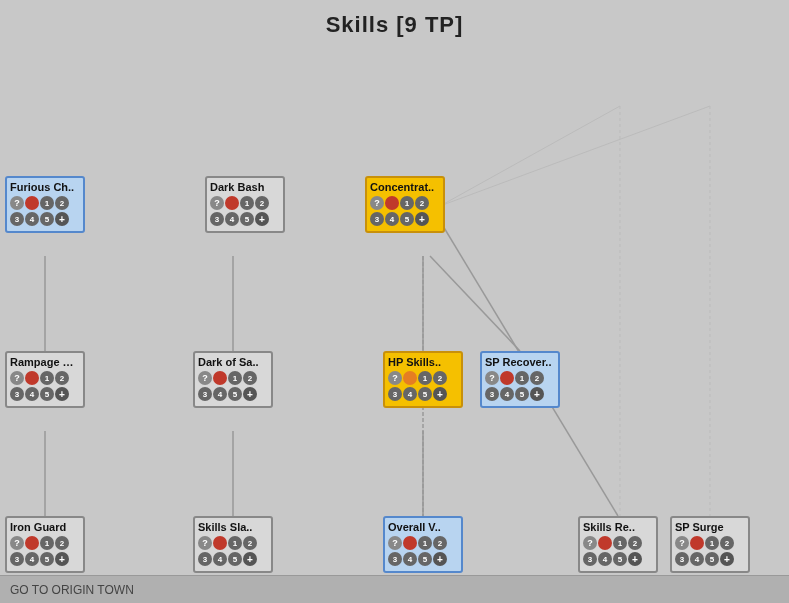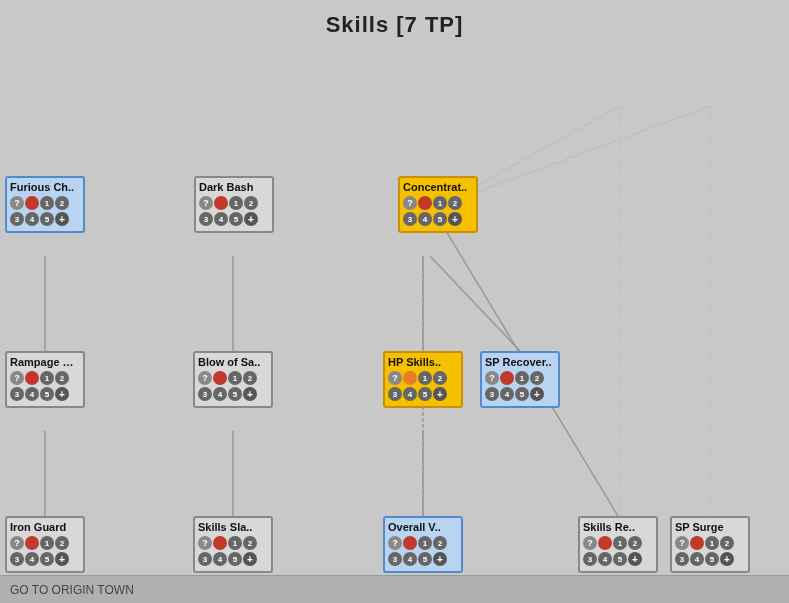--- a/index.html
+++ b/index.html
@@ -93,21 +93,21 @@
       align-items: center;
       padding: 0 10px;
       font-size: 12px;
       color: #444;
       border-top: 1px solid #999;
     }
   </style>
 </head>
 <body>
 
-<div class="page-title">Skills [7 TP]</div>
+<div class="page-title">Skills [9 TP]</div>
 
 <div class="skill-tree-area">
 
   <svg class="connections">
 
     <line x1="45" y1="210" x2="45" y2="305" stroke="#999" stroke-width="1.5"></line>
 
     <line x1="233" y1="210" x2="233" y2="305" stroke="#999" stroke-width="1.5"></line>
 
     <line x1="423" y1="210" x2="423" y2="305" stroke="#999" stroke-width="1.5"></line>
@@ -139,36 +139,36 @@
           <div class="dot" style="width: 14px; height: 14px; border-radius: 50%; display: flex; align-items: center; justify-content: center; font-size: 8px; font-weight: bold; background: rgb(102, 102, 102); color: rgb(255, 255, 255);">1</div>
           <div class="dot" style="width: 14px; height: 14px; border-radius: 50%; display: flex; align-items: center; justify-content: center; font-size: 8px; font-weight: bold; background: rgb(102, 102, 102); color: rgb(255, 255, 255);">2</div>
         </div>
         <div class="skill-dots-row">
           <div class="dot" style="width: 14px; height: 14px; border-radius: 50%; display: flex; align-items: center; justify-content: center; font-size: 8px; font-weight: bold; background: rgb(102, 102, 102); color: rgb(255, 255, 255);">3</div>
           <div class="dot" style="width: 14px; height: 14px; border-radius: 50%; display: flex; align-items: center; justify-content: center; font-size: 8px; font-weight: bold; background: rgb(102, 102, 102); color: rgb(255, 255, 255);">4</div>
           <div class="dot" style="width: 14px; height: 14px; border-radius: 50%; display: flex; align-items: center; justify-content: center; font-size: 8px; font-weight: bold; background: rgb(102, 102, 102); color: rgb(255, 255, 255);">5</div>
           <div class="dot" style="width: 14px; height: 14px; border-radius: 50%; display: flex; align-items: center; justify-content: center; font-weight: bold; background: rgb(85, 85, 85); color: rgb(255, 255, 255); font-size: 10px;">+</div>
         </div>
       </div>
-      <div class="skill-card" style="left: 194px; top: 130px;">
+      <div class="skill-card" style="left: 205px; top: 130px;">
         <div class="skill-card-title">Dark Bash</div>
         <div class="skill-dots-row">
           <div class="dot" style="width: 14px; height: 14px; border-radius: 50%; display: flex; align-items: center; justify-content: center; font-weight: bold; background: rgb(136, 136, 136); color: rgb(255, 255, 255); font-size: 9px;">?</div>
           <div class="dot" style="width: 14px; height: 14px; border-radius: 50%; display: flex; align-items: center; justify-content: center; font-size: 8px; font-weight: bold; background: rgb(192, 57, 43); color: rgb(255, 255, 255);"></div>
           <div class="dot" style="width: 14px; height: 14px; border-radius: 50%; display: flex; align-items: center; justify-content: center; font-size: 8px; font-weight: bold; background: rgb(102, 102, 102); color: rgb(255, 255, 255);">1</div>
           <div class="dot" style="width: 14px; height: 14px; border-radius: 50%; display: flex; align-items: center; justify-content: center; font-size: 8px; font-weight: bold; background: rgb(102, 102, 102); color: rgb(255, 255, 255);">2</div>
         </div>
         <div class="skill-dots-row">
           <div class="dot" style="width: 14px; height: 14px; border-radius: 50%; display: flex; align-items: center; justify-content: center; font-size: 8px; font-weight: bold; background: rgb(102, 102, 102); color: rgb(255, 255, 255);">3</div>
           <div class="dot" style="width: 14px; height: 14px; border-radius: 50%; display: flex; align-items: center; justify-content: center; font-size: 8px; font-weight: bold; background: rgb(102, 102, 102); color: rgb(255, 255, 255);">4</div>
           <div class="dot" style="width: 14px; height: 14px; border-radius: 50%; display: flex; align-items: center; justify-content: center; font-size: 8px; font-weight: bold; background: rgb(102, 102, 102); color: rgb(255, 255, 255);">5</div>
           <div class="dot" style="width: 14px; height: 14px; border-radius: 50%; display: flex; align-items: center; justify-content: center; font-weight: bold; background: rgb(85, 85, 85); color: rgb(255, 255, 255); font-size: 10px;">+</div>
         </div>
       </div>
-      <div class="skill-card highlighted" style="left: 398px; top: 130px;">
+      <div class="skill-card highlighted" style="left: 365px; top: 130px;">
         <div class="skill-card-title">Concentrat..</div>
         <div class="skill-dots-row">
           <div class="dot" style="width: 14px; height: 14px; border-radius: 50%; display: flex; align-items: center; justify-content: center; font-weight: bold; background: rgb(136, 136, 136); color: rgb(255, 255, 255); font-size: 9px;">?</div>
           <div class="dot" style="width: 14px; height: 14px; border-radius: 50%; display: flex; align-items: center; justify-content: center; font-size: 8px; font-weight: bold; background: rgb(192, 57, 43); color: rgb(255, 255, 255);"></div>
           <div class="dot" style="width: 14px; height: 14px; border-radius: 50%; display: flex; align-items: center; justify-content: center; font-size: 8px; font-weight: bold; background: rgb(102, 102, 102); color: rgb(255, 255, 255);">1</div>
           <div class="dot" style="width: 14px; height: 14px; border-radius: 50%; display: flex; align-items: center; justify-content: center; font-size: 8px; font-weight: bold; background: rgb(102, 102, 102); color: rgb(255, 255, 255);">2</div>
         </div>
         <div class="skill-dots-row">
           <div class="dot" style="width: 14px; height: 14px; border-radius: 50%; display: flex; align-items: center; justify-content: center; font-size: 8px; font-weight: bold; background: rgb(102, 102, 102); color: rgb(255, 255, 255);">3</div>
           <div class="dot" style="width: 14px; height: 14px; border-radius: 50%; display: flex; align-items: center; justify-content: center; font-size: 8px; font-weight: bold; background: rgb(102, 102, 102); color: rgb(255, 255, 255);">4</div>
@@ -185,21 +185,21 @@
           <div class="dot" style="width: 14px; height: 14px; border-radius: 50%; display: flex; align-items: center; justify-content: center; font-size: 8px; font-weight: bold; background: rgb(102, 102, 102); color: rgb(255, 255, 255);">2</div>
         </div>
         <div class="skill-dots-row">
           <div class="dot" style="width: 14px; height: 14px; border-radius: 50%; display: flex; align-items: center; justify-content: center; font-size: 8px; font-weight: bold; background: rgb(102, 102, 102); color: rgb(255, 255, 255);">3</div>
           <div class="dot" style="width: 14px; height: 14px; border-radius: 50%; display: flex; align-items: center; justify-content: center; font-size: 8px; font-weight: bold; background: rgb(102, 102, 102); color: rgb(255, 255, 255);">4</div>
           <div class="dot" style="width: 14px; height: 14px; border-radius: 50%; display: flex; align-items: center; justify-content: center; font-size: 8px; font-weight: bold; background: rgb(102, 102, 102); color: rgb(255, 255, 255);">5</div>
           <div class="dot" style="width: 14px; height: 14px; border-radius: 50%; display: flex; align-items: center; justify-content: center; font-weight: bold; background: rgb(85, 85, 85); color: rgb(255, 255, 255); font-size: 10px;">+</div>
         </div>
       </div>
       <div class="skill-card" style="left: 193px; top: 305px;">
-        <div class="skill-card-title">Blow of Sa..</div>
+        <div class="skill-card-title">Dark of Sa..</div>
         <div class="skill-dots-row">
           <div class="dot" style="width: 14px; height: 14px; border-radius: 50%; display: flex; align-items: center; justify-content: center; font-weight: bold; background: rgb(136, 136, 136); color: rgb(255, 255, 255); font-size: 9px;">?</div>
           <div class="dot" style="width: 14px; height: 14px; border-radius: 50%; display: flex; align-items: center; justify-content: center; font-size: 8px; font-weight: bold; background: rgb(192, 57, 43); color: rgb(255, 255, 255);"></div>
           <div class="dot" style="width: 14px; height: 14px; border-radius: 50%; display: flex; align-items: center; justify-content: center; font-size: 8px; font-weight: bold; background: rgb(102, 102, 102); color: rgb(255, 255, 255);">1</div>
           <div class="dot" style="width: 14px; height: 14px; border-radius: 50%; display: flex; align-items: center; justify-content: center; font-size: 8px; font-weight: bold; background: rgb(102, 102, 102); color: rgb(255, 255, 255);">2</div>
         </div>
         <div class="skill-dots-row">
           <div class="dot" style="width: 14px; height: 14px; border-radius: 50%; display: flex; align-items: center; justify-content: center; font-size: 8px; font-weight: bold; background: rgb(102, 102, 102); color: rgb(255, 255, 255);">3</div>
           <div class="dot" style="width: 14px; height: 14px; border-radius: 50%; display: flex; align-items: center; justify-content: center; font-size: 8px; font-weight: bold; background: rgb(102, 102, 102); color: rgb(255, 255, 255);">4</div>
           <div class="dot" style="width: 14px; height: 14px; border-radius: 50%; display: flex; align-items: center; justify-content: center; font-size: 8px; font-weight: bold; background: rgb(102, 102, 102); color: rgb(255, 255, 255);">5</div>

